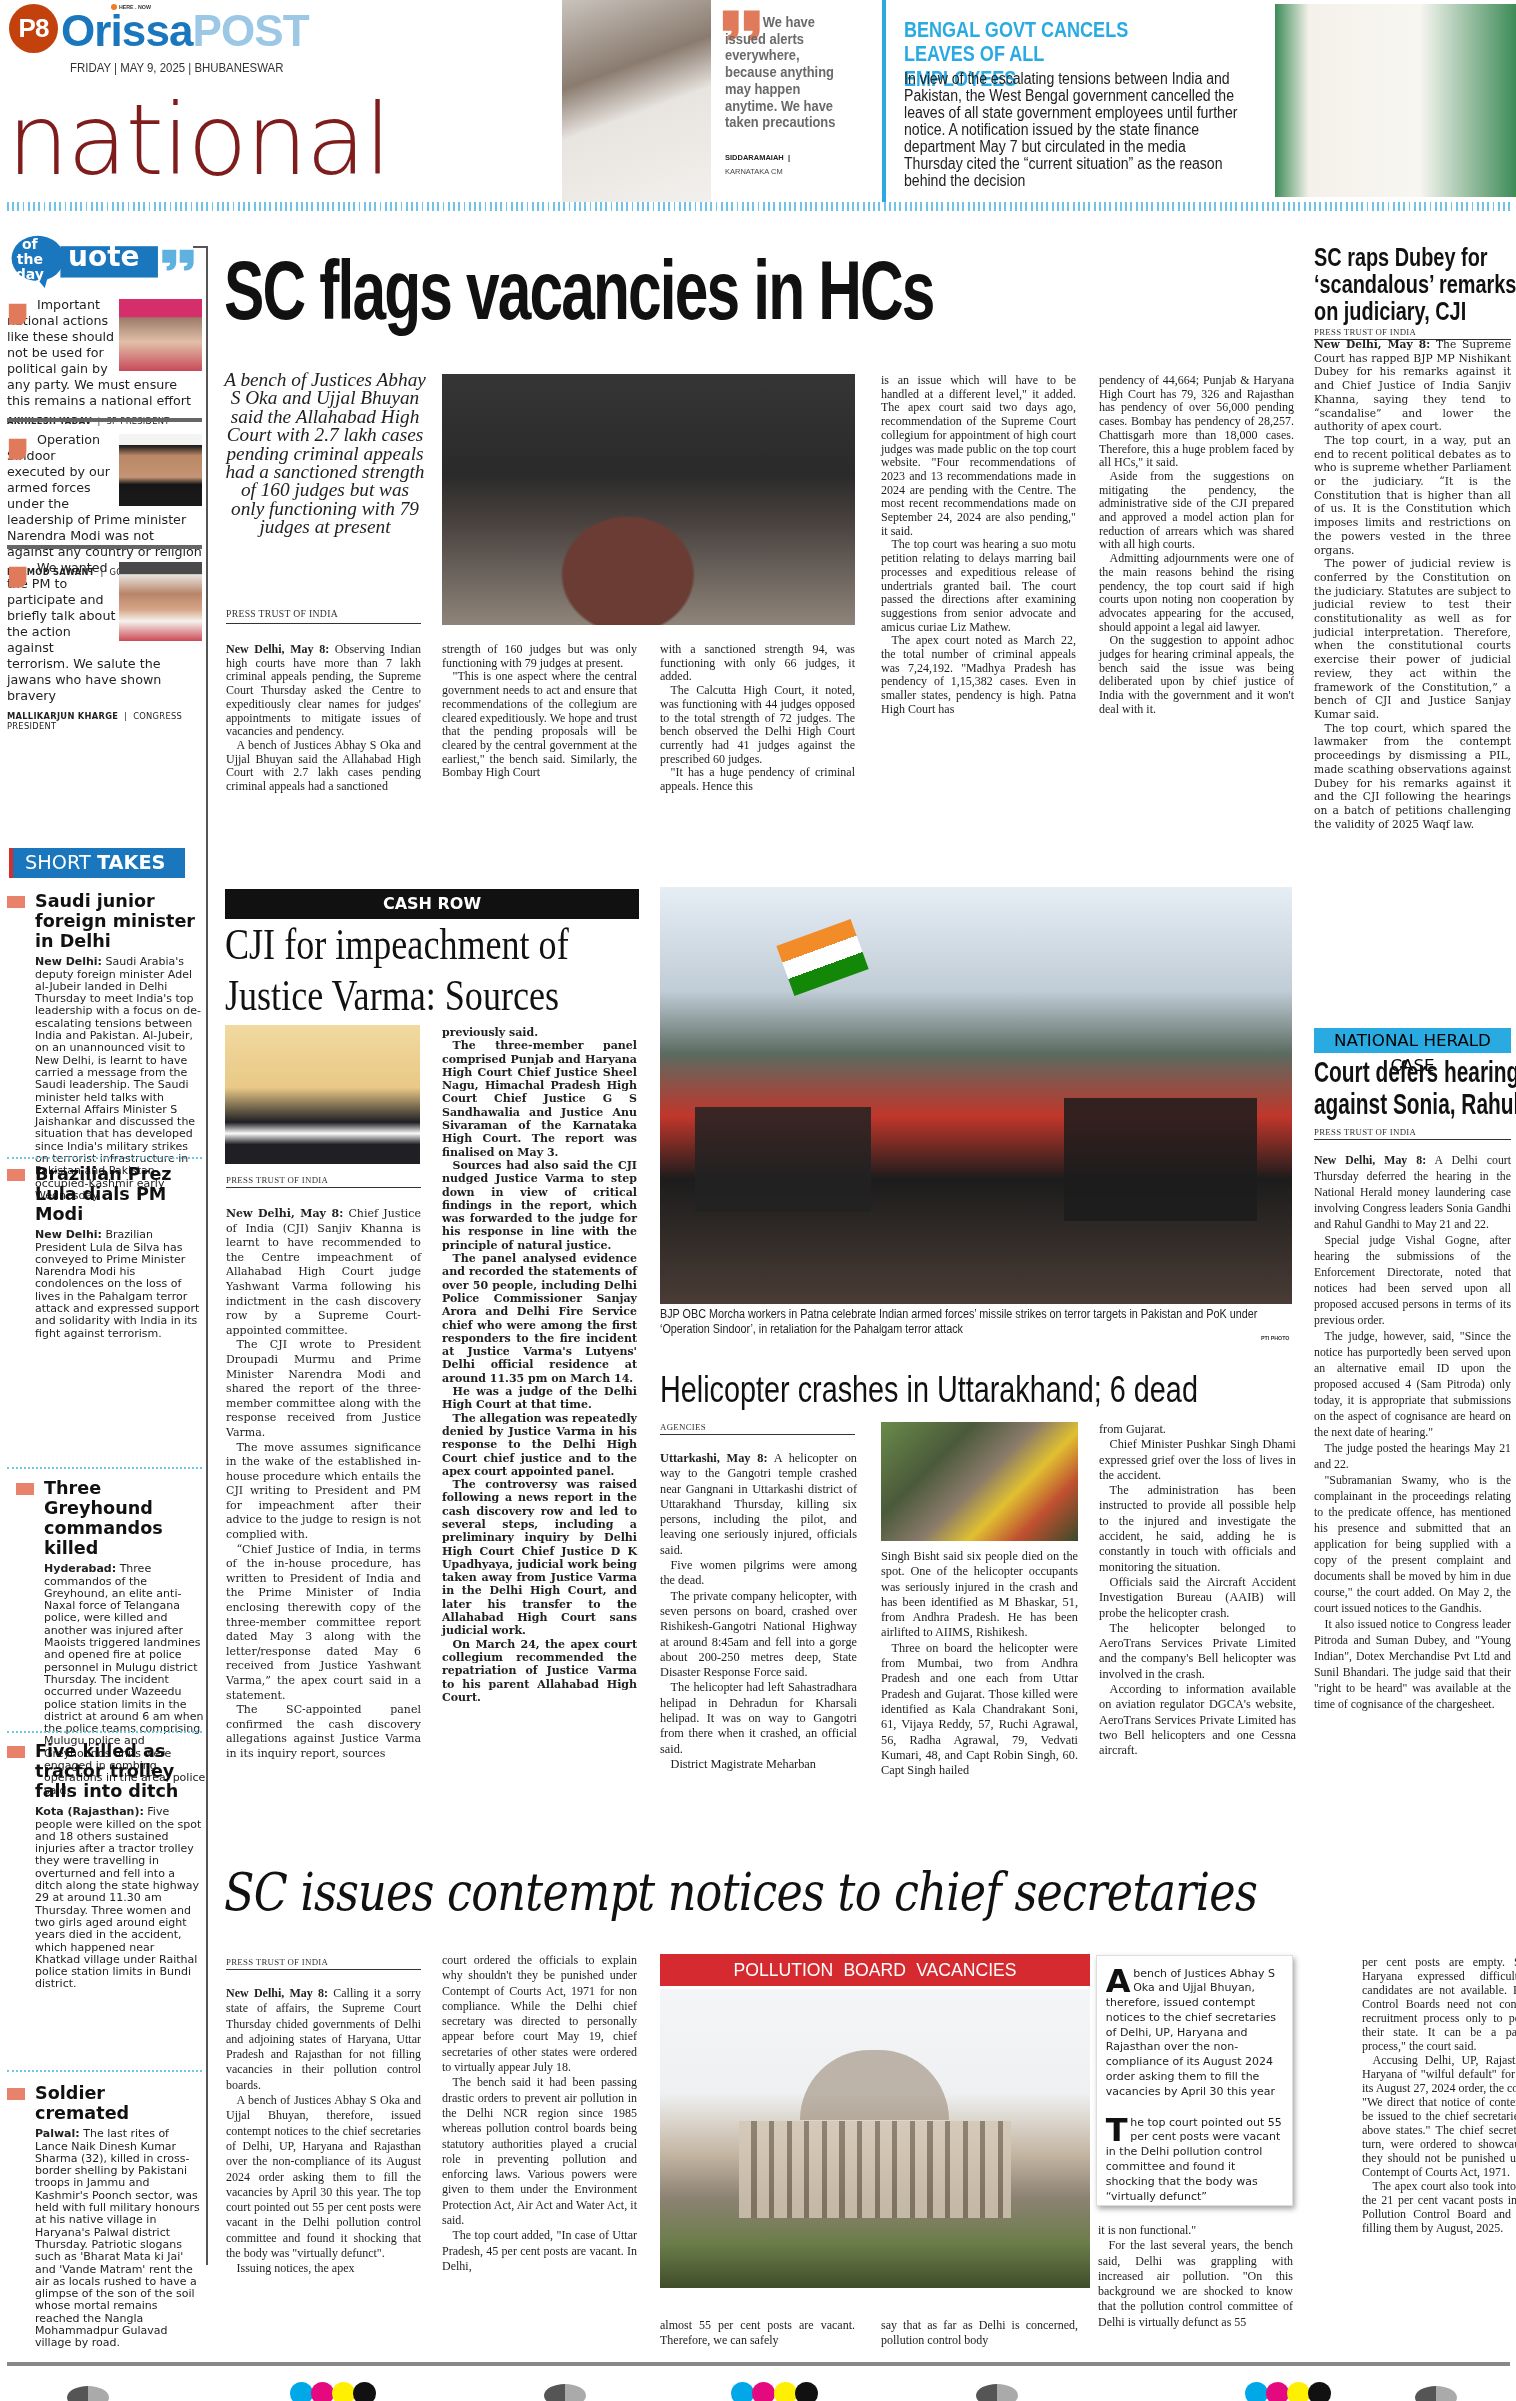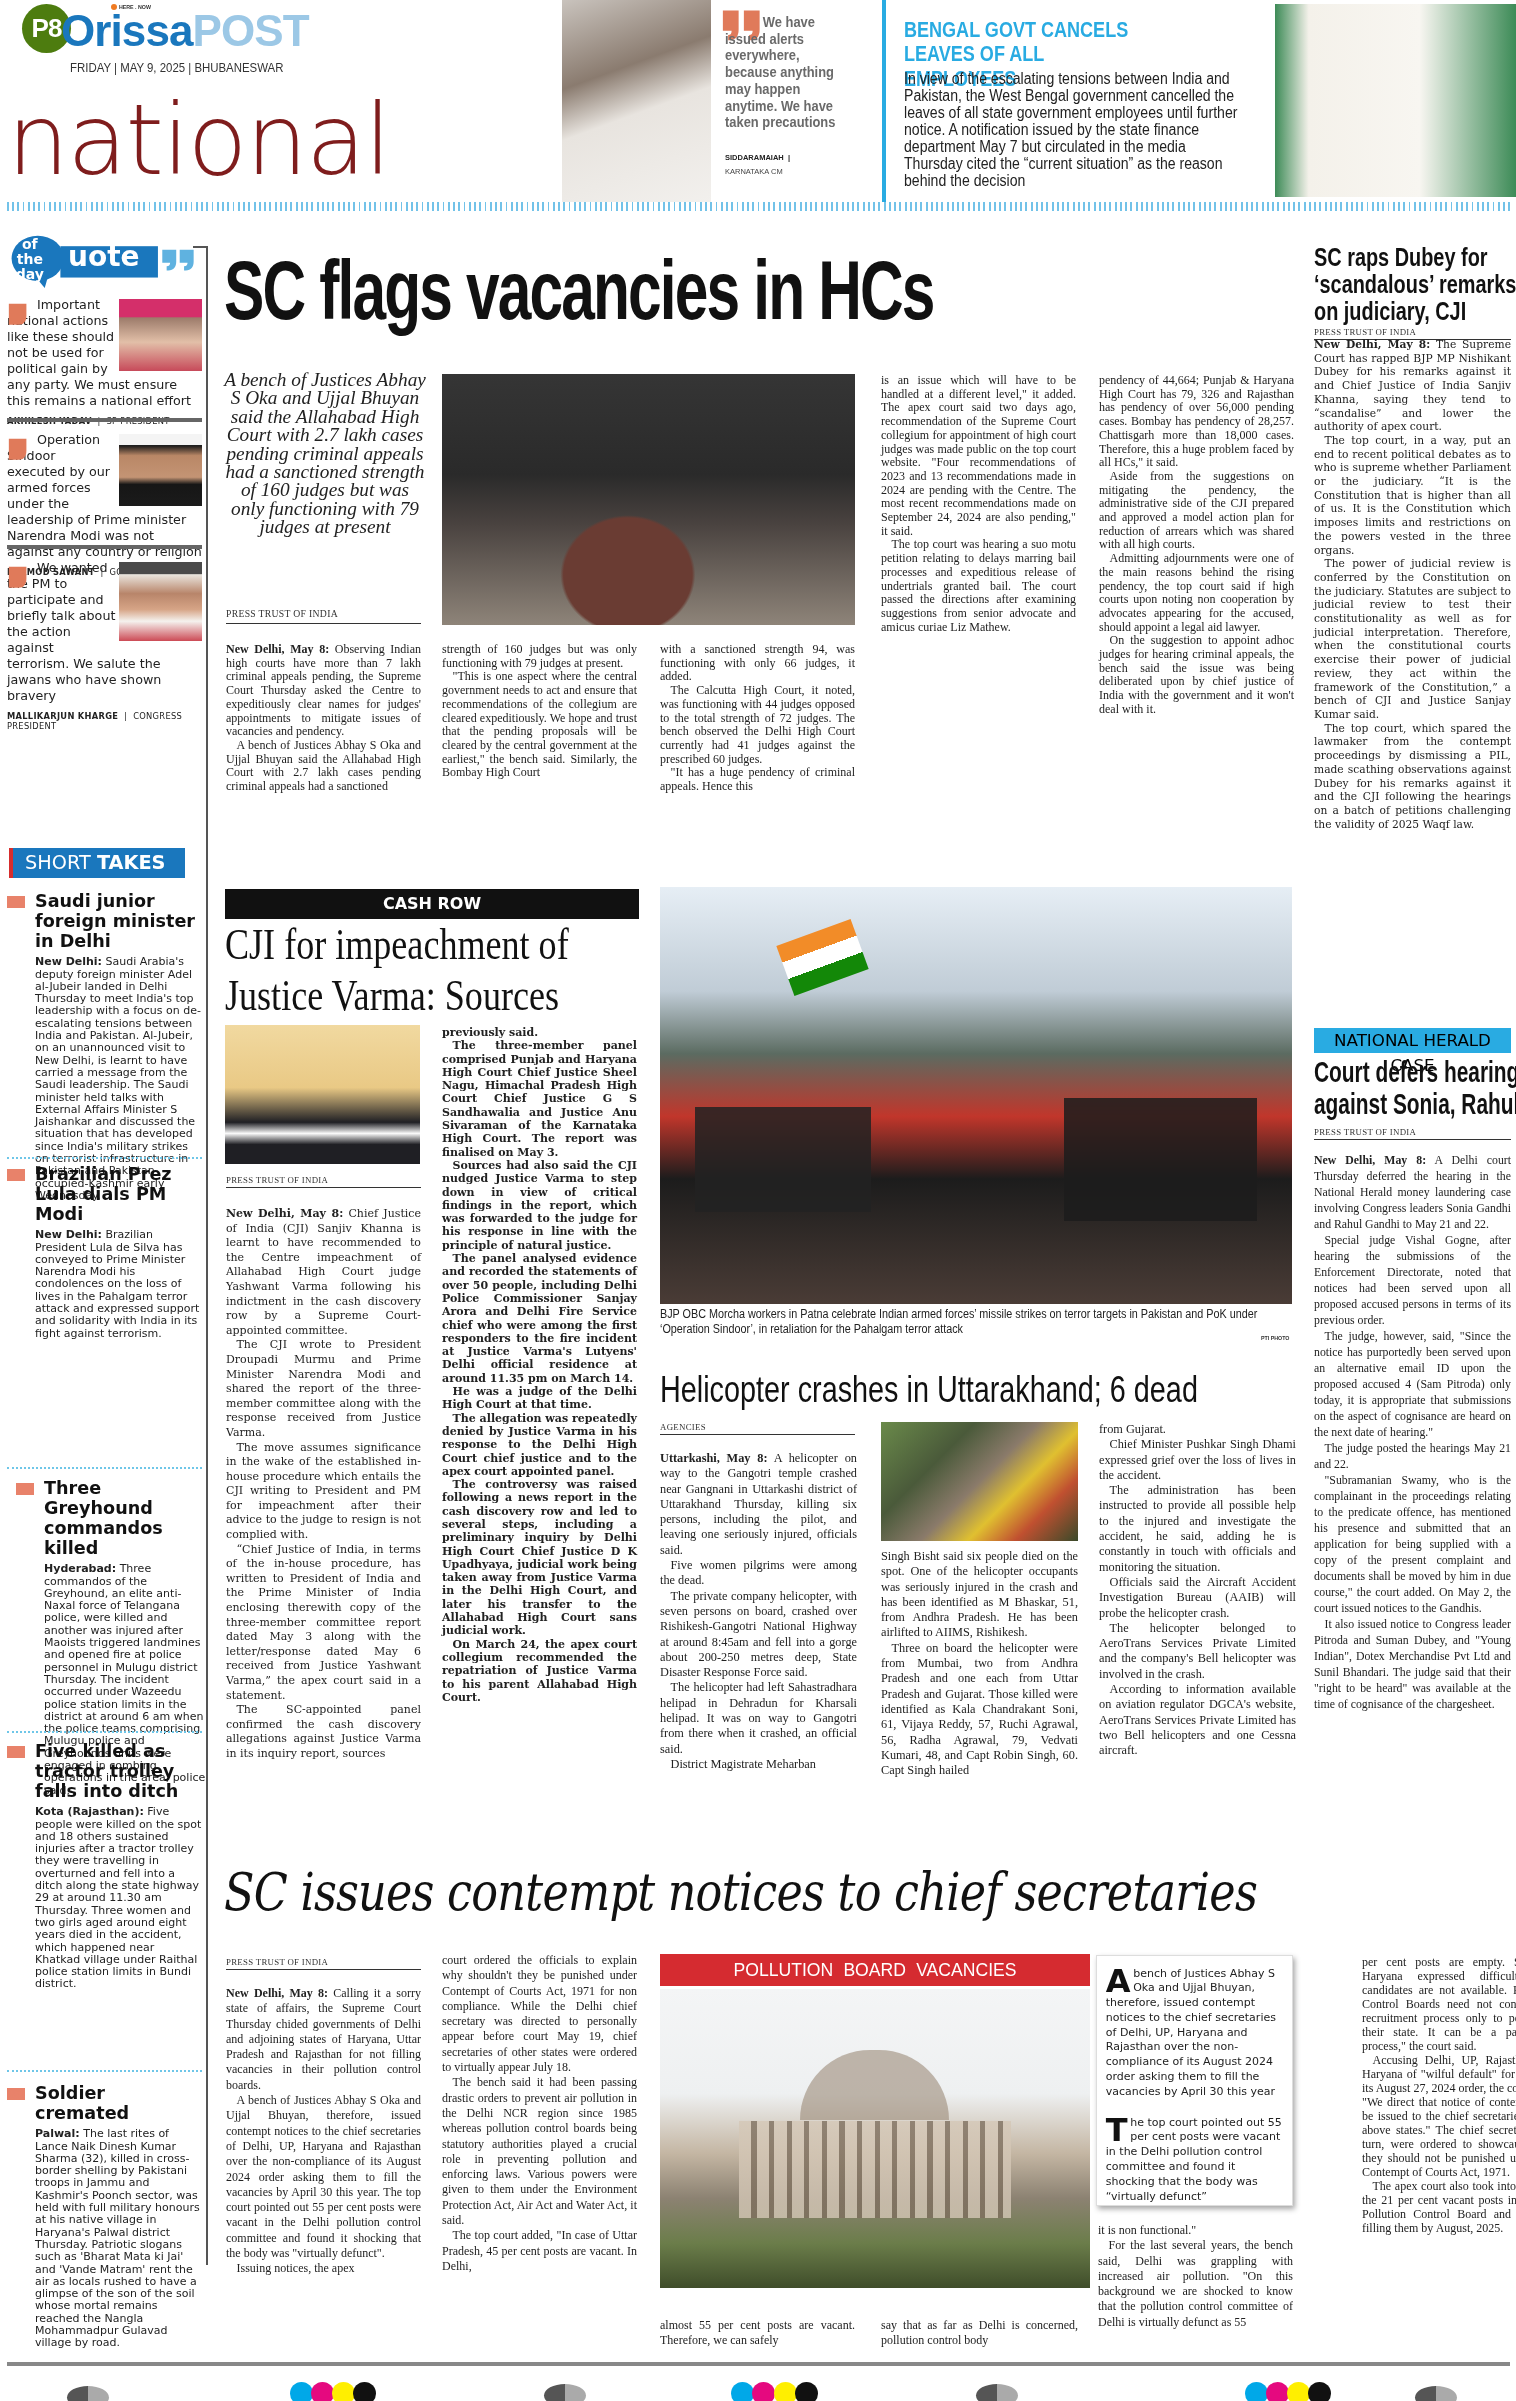--- a/index.html
+++ b/index.html
@@ -11,21 +11,21 @@
   .body-text p.first { text-indent: 0; }
   .dj { font-family: "DejaVu Serif", serif; font-size: 10.7px; line-height: 13.7px; text-align: justify; color: #222; }
   .dj p { text-indent: 10.5px; }
   .dj p.first { text-indent: 0; }
   .lead { font-weight: bold; }
   .credit { font-family: "Liberation Serif", serif; font-size: 9.7px; letter-spacing: 0.3px; color: #333; border-bottom: 1.8px solid #333; padding-bottom: 3.5px; }
   .photo { overflow: hidden; }
   .dotted { border-top: 2.6px dotted #6ec6e8; }
 
   
-  #logo-badge { left: 22px; top: 4.4px; width: 49px; height: 49px; border-radius: 50%; background: #4d7c0f; color: #fff; font: bold 26px "Liberation Sans", sans-serif; display:flex; align-items:center; justify-content:center; letter-spacing:-0.9px; }
+  #logo-badge { left: 9px; top: 4.4px; width: 49px; height: 49px; border-radius: 50%; background: #c2410c; color: #fff; font: bold 26px "Liberation Sans", sans-serif; display:flex; align-items:center; justify-content:center; letter-spacing:-0.9px; }
   #logo-text { left: 61px; top: 1.8px; font: bold 44px "Liberation Sans", sans-serif; color: #1a77bd; letter-spacing: -0.9px; line-height: 53px; }
   #logo-text .post { color: #9cc8e6; }
   #logo-tag { left: 110px; top: 1.8px; font: bold 5.3px "Liberation Sans", sans-serif; color: #333; }
   #logo-tag .dot { display:inline-block; width:6.1px; height:6.1px; border-radius:50%; background:#f07b22; margin-right:1.8px; vertical-align:middle; }
   #dateline { left: 70px; top: 61px; font: 12.7px "Liberation Sans", sans-serif; color: #333; transform: scaleX(0.9); transform-origin: left; }
   #section-title { left: 7px; top: 88px; font: 300 98px "DejaVu Sans", sans-serif; color: #7f1d1d; letter-spacing: -1.8px; line-height: 105px; }
   #section-rule { left: 7px; top: 202px; width: 1503px; height: 8.8px; background: repeating-linear-gradient(90deg, #4fb3e3 0 1.8px, transparent 1.8px 5.3px, #4fb3e3 5.3px 7px, transparent 7px 10.5px); opacity: .8; }
 
   
   #tq-photo { left: 562px; top: 0; width: 149px; height: 202px; background: linear-gradient(160deg,#c9c3bd 0%,#8a7b6f 35%,#e8e4df 55%,#f2f0ed 100%); }
@@ -217,20 +217,21 @@
   <p>"This is one aspect where the central government needs to act and ensure that recommendations of the collegium are cleared expeditiously. We hope and trust that the pending proposals will be cleared by the central government at the earliest," the bench said. Similarly, the Bombay High Court</p>
 </div>
 <div class="abs body-text" style="left:660px;top:643px;width:195px;">
   <p class="first">with a sanctioned strength 94, was functioning with only 66 judges, it added.</p>
   <p>The Calcutta High Court, it noted, was functioning with 44 judges opposed to the total strength of 72 judges.  The bench observed the Delhi High Court currently had 41 judges against the prescribed 60 judges.</p>
   <p>"It has a huge pendency of criminal appeals. Hence this</p>
 </div>
 <div class="abs body-text" style="left:881px;top:374px;width:195px;">
   <p class="first">is an issue which will have to be handled at a different level," it added.  The apex court said two days ago, recommendation of the Supreme Court collegium for appointment of high court judges was made public on the top court website.  "Four recommendations of 2023 and 13 recommendations made in 2024 are pending with the Centre. The most recent recommendations made on September 24, 2024 are also pending," it said.</p>
   <p>The top court was hearing a suo motu petition relating to delays marring bail processes and expeditious release of undertrials granted bail. The court passed the directions after examining suggestions from senior advocate and amicus curiae Liz Mathew.</p>
+  <p>The apex court noted as March 22, the total number of criminal appeals was 7,24,192. "Madhya Pradesh has pendency of 1,15,382 cases. Even in smaller states, pendency is high. Patna High Court has</p>
 </div>
 <div class="abs body-text" style="left:1099px;top:374px;width:195px;">
   <p class="first">pendency of 44,664; Punjab &amp; Haryana High Court has 79, 326 and Rajasthan has pendency of over 56,000 pending cases. Bombay has pendency of 28,257. Chattisgarh more than 18,000 cases. Therefore, this a huge problem faced by all HCs," it said.</p>
   <p>Aside from the suggestions on mitigating the pendency, the administrative side of the CJI prepared and approved a model action plan for reduction of arrears which was shared with all high courts.</p>
   <p>Admitting adjournments were one of the main reasons behind the rising pendency, the top court said if high courts upon noting non cooperation by advocates appearing for the accused, should appoint a legal aid lawyer.</p>
   <p>On the suggestion to appoint adhoc judges for hearing criminal appeals, the bench said the issue was being deliberated upon by chief justice of India with the government and it won't deal with it.</p>
 </div>
 
 <div class="abs" style="left:1314px;top:244px;width:197px;">
   <div class="rc-head">SC raps Dubey for</div>

